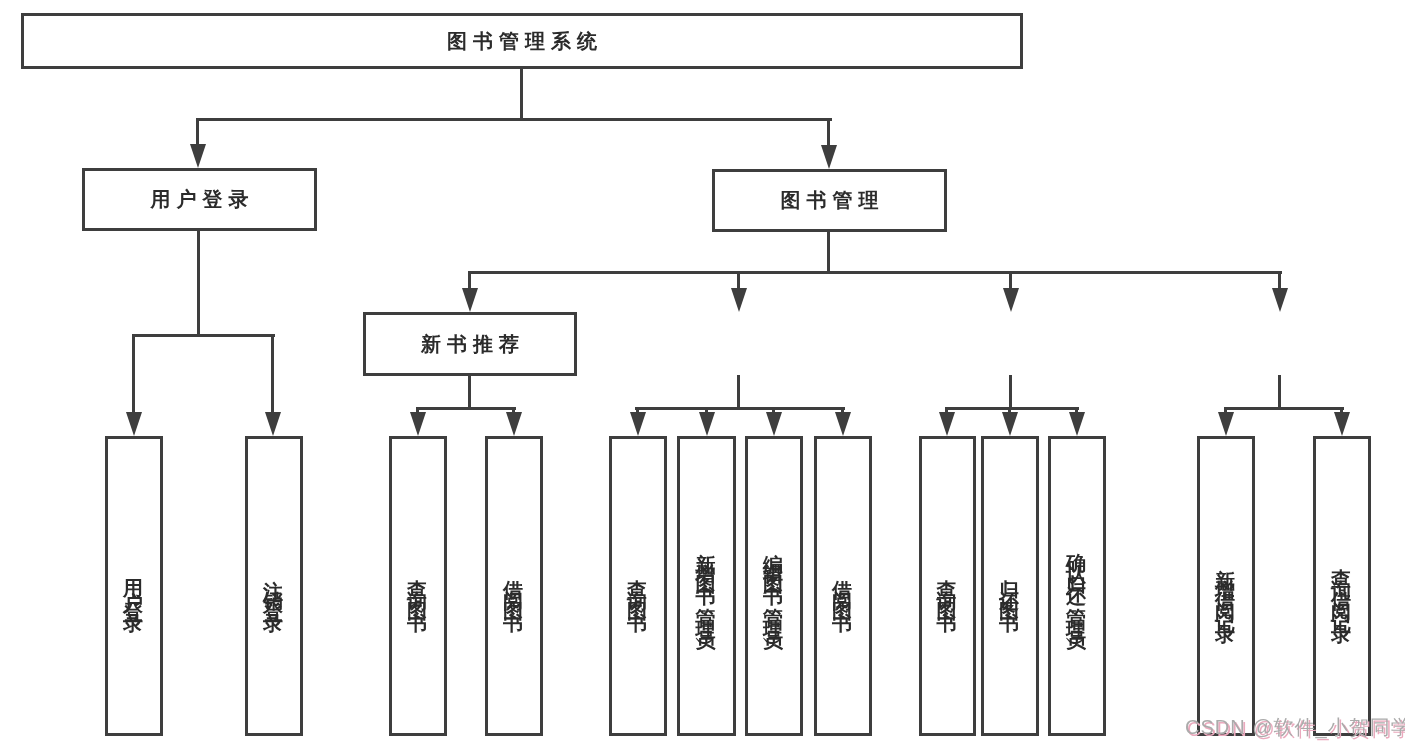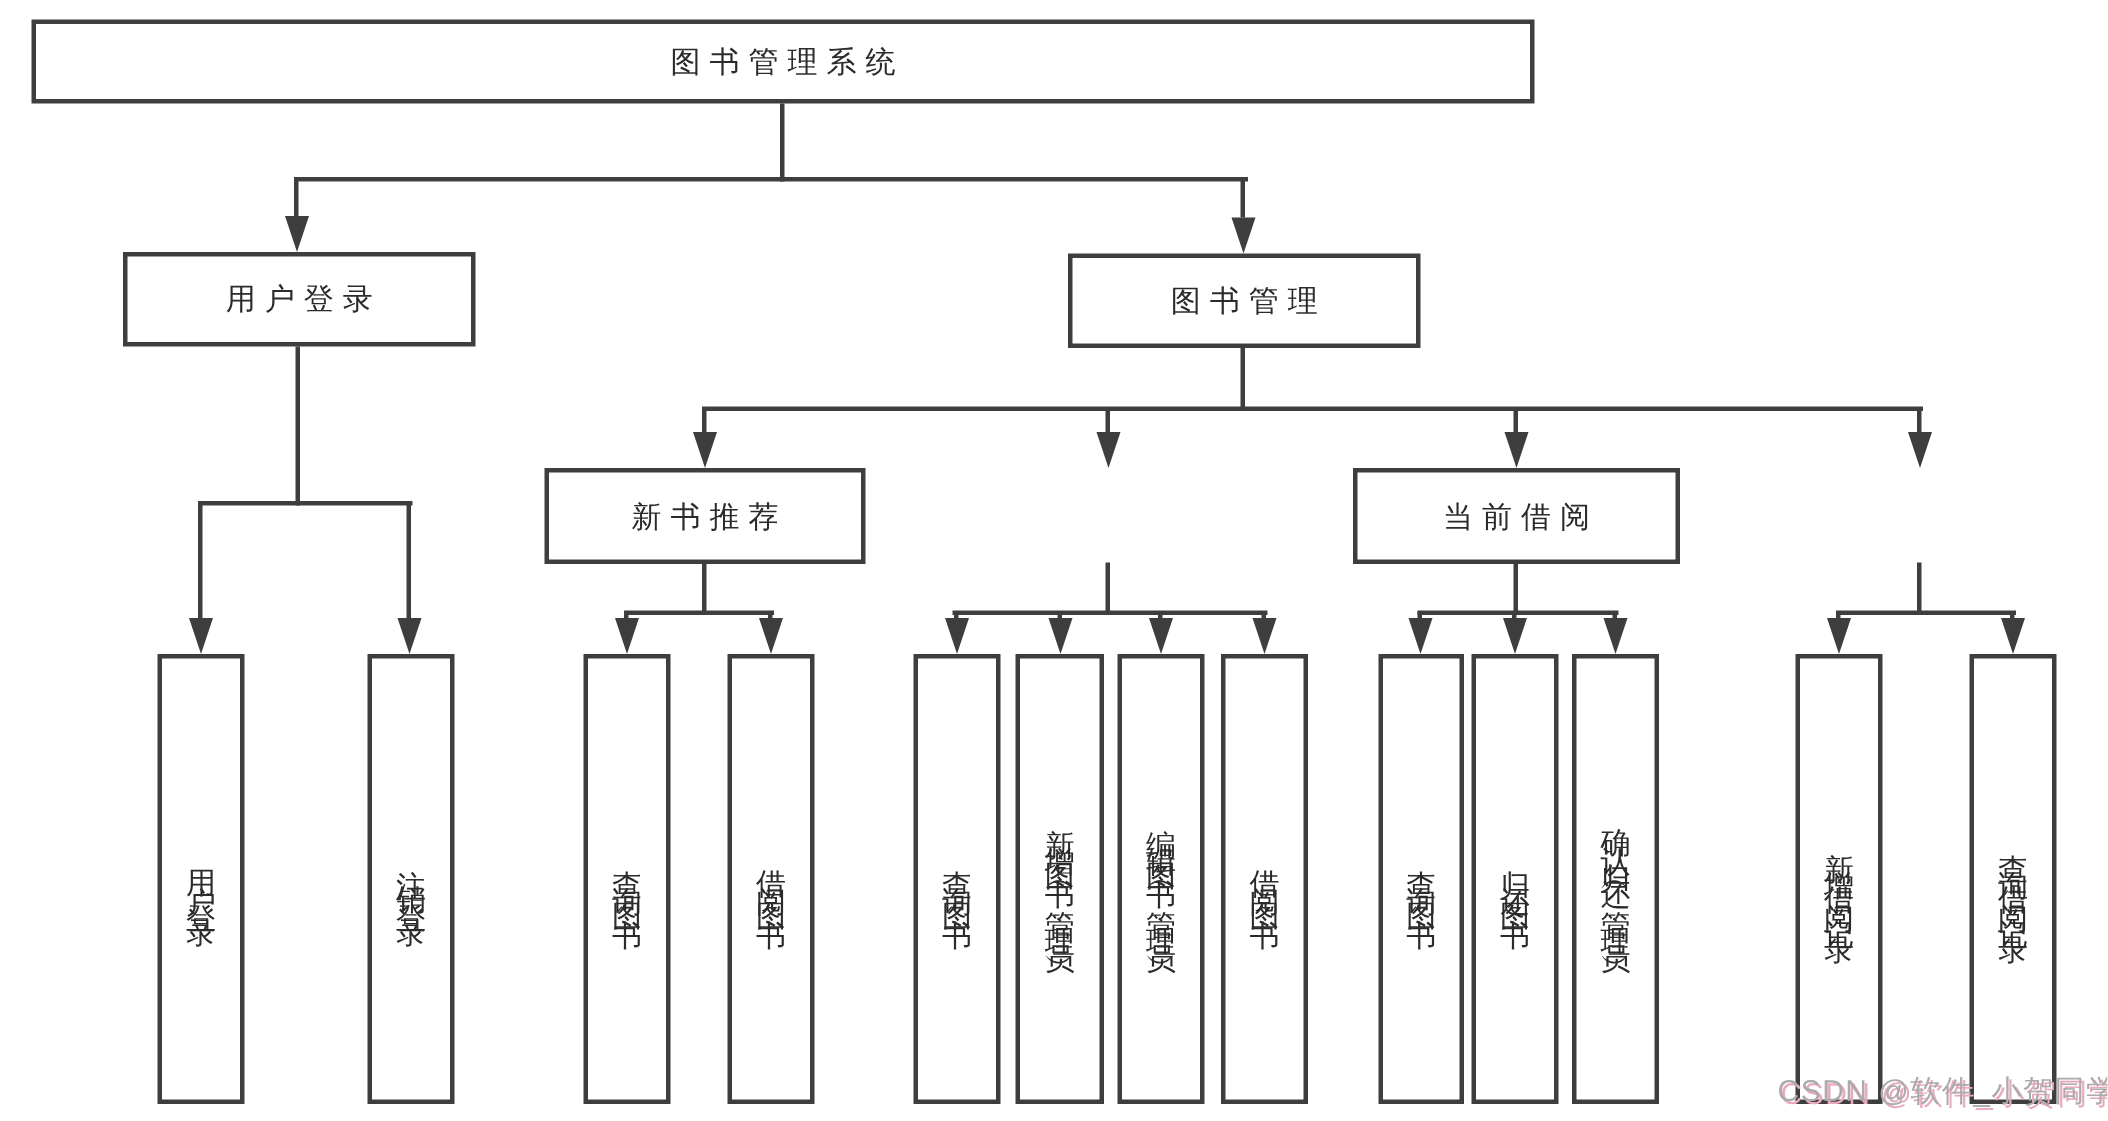--- a/index.html
+++ b/index.html
@@ -17,20 +17,21 @@
     background:#ffffff;
     overflow:hidden;
   }
   .box{
     position:absolute;
     box-sizing:border-box;
     background:var(--box-bg);
     border:3px solid var(--line-color);
     display:flex;align-items:center;justify-content:center;
     color:var(--text-color);
+    font-weight:bold;
   }
   .hlabel{
     font-size:20px;
     letter-spacing:6px;
     text-indent:6px;
     white-space:nowrap;
     color:var(--text-color);
   }
   .vtext{
     writing-mode:vertical-rl;
@@ -117,23 +118,20 @@
   <div class="box" style="left:82px;top:168px;width:235px;height:63px">
     <span class="hlabel">用户登录</span>
   </div>
   <div class="box" style="left:712px;top:169px;width:235px;height:63px">
     <span class="hlabel">图书管理</span>
   </div>
 
   <div class="box" style="left:363px;top:312px;width:214px;height:64px">
     <span class="hlabel">新书推荐</span>
   </div>
-  <div class="box" style="left:902px;top:312px;width:218px;height:64px">
-    <span class="hlabel">当前借阅</span>
-  </div>
 
   <div class="box" style="left:105px;top:436px;width:58px;height:300px">
     <span class="vtext">用户登录</span>
   </div>
   <div class="box" style="left:245px;top:436px;width:58px;height:300px">
     <span class="vtext">注销登录</span>
   </div>
   <div class="box" style="left:389px;top:436px;width:58px;height:300px">
     <span class="vtext">查询图书</span>
   </div>

